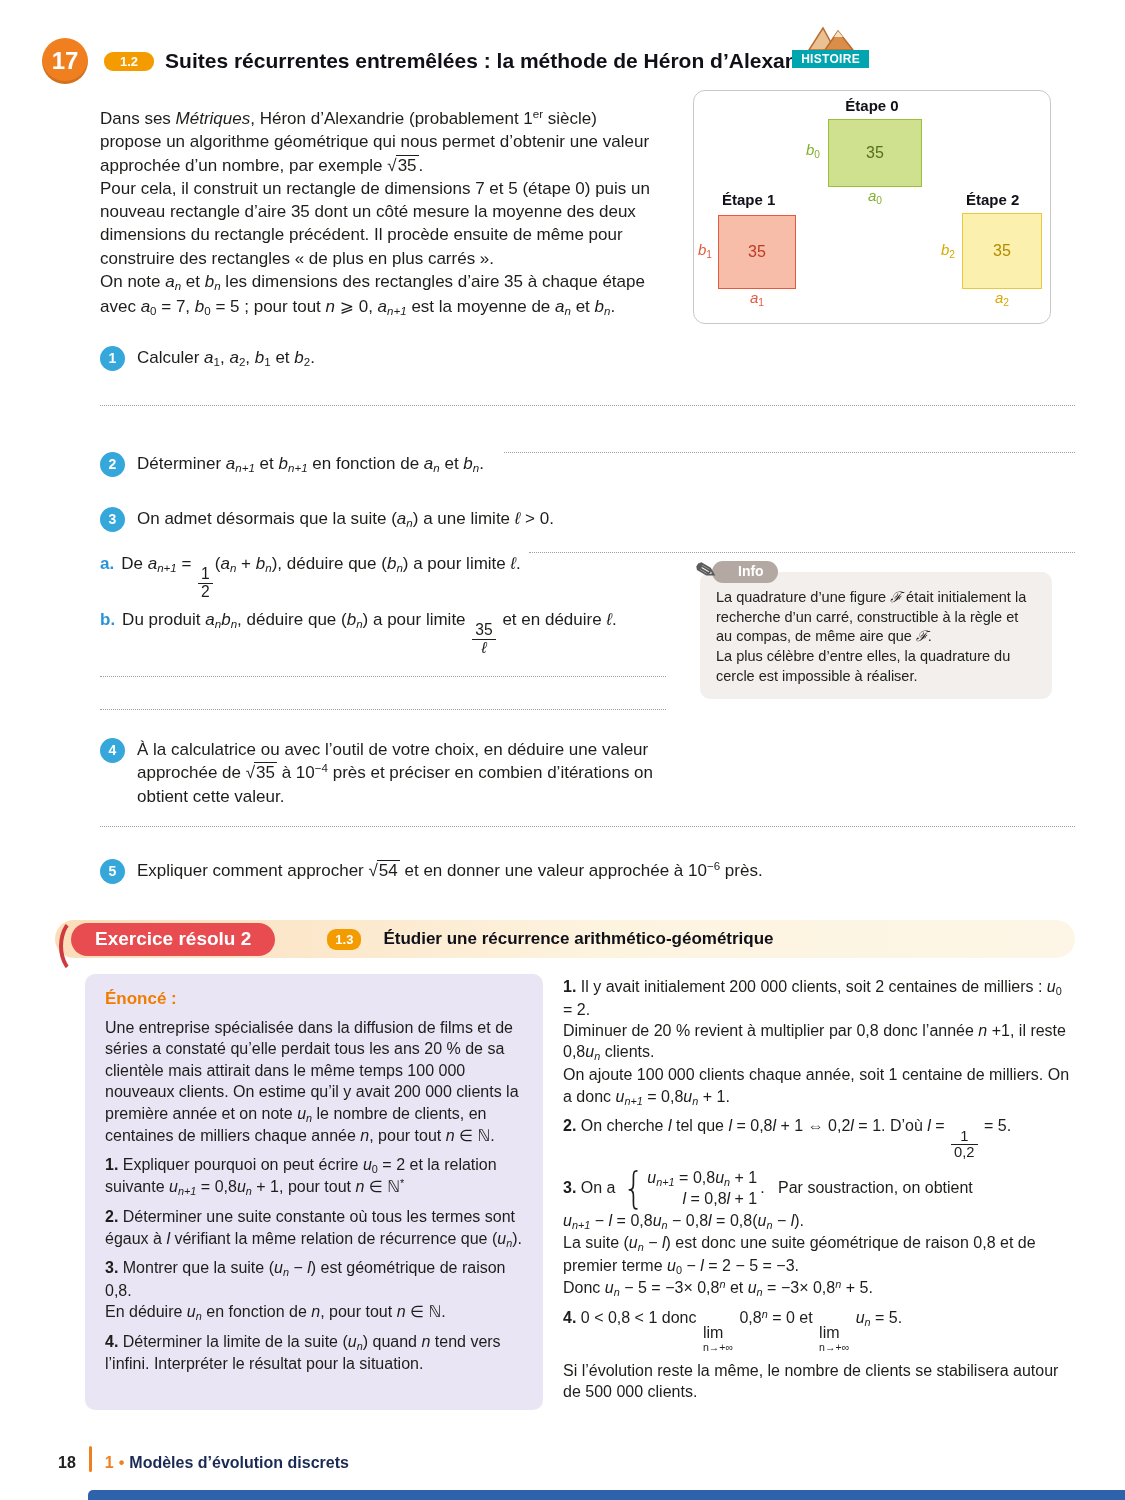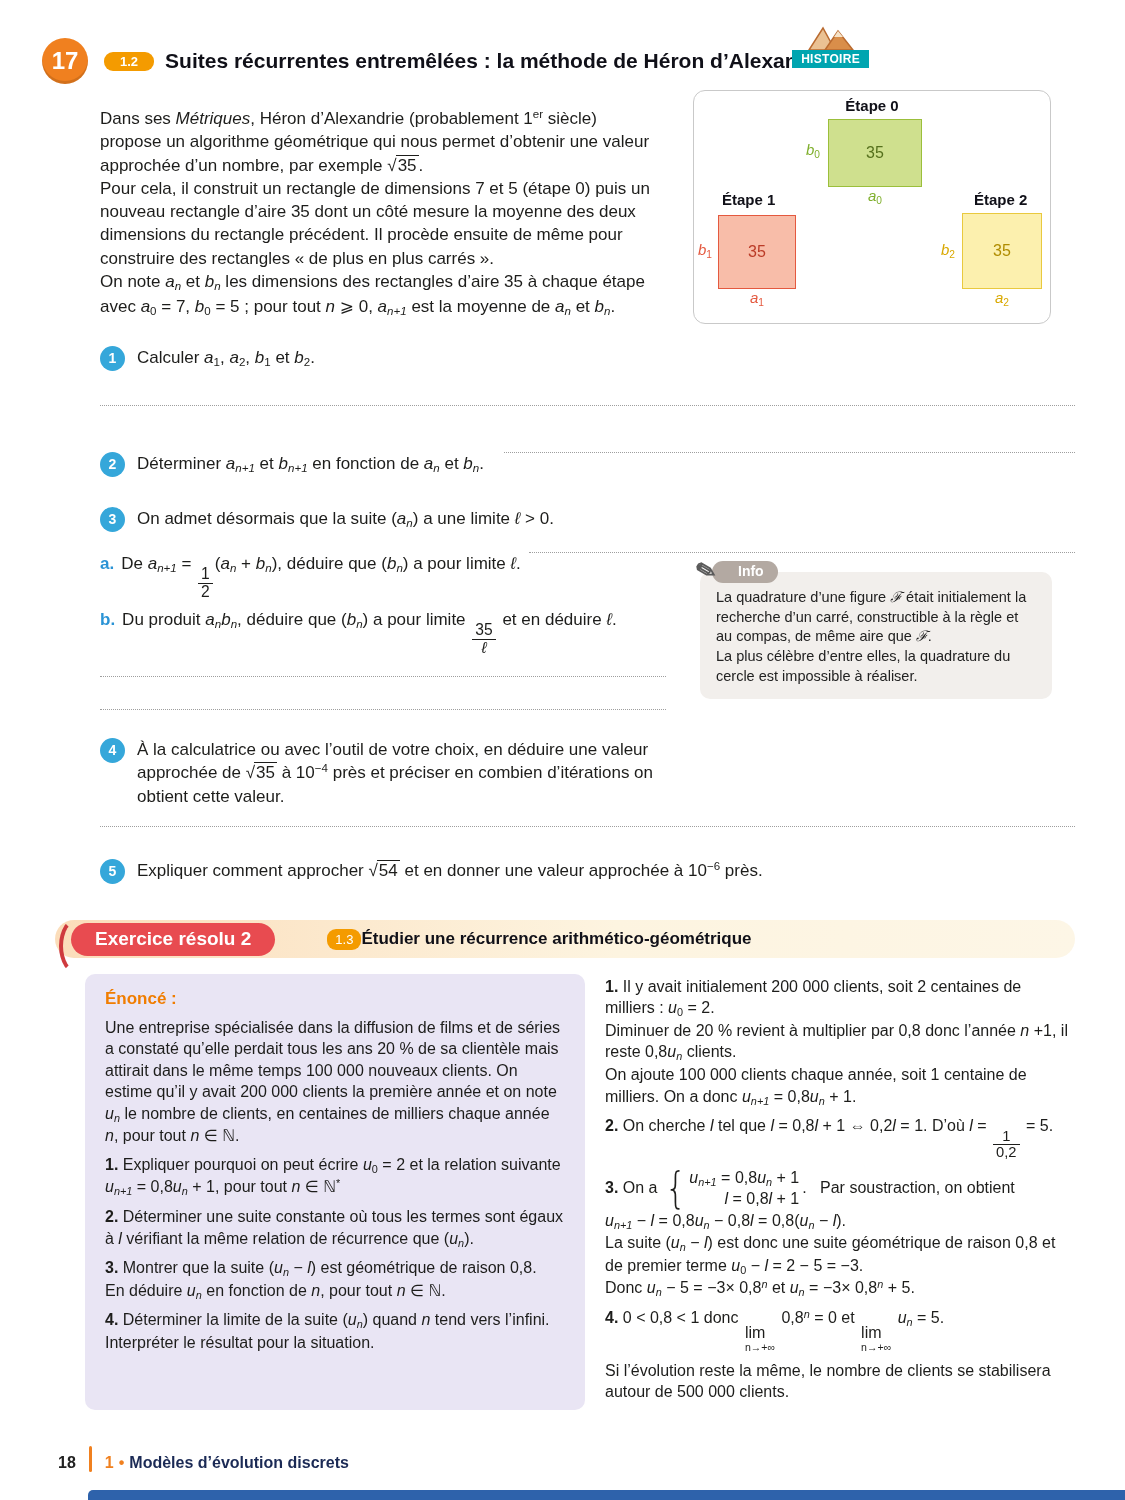--- a/index.html
+++ b/index.html
@@ -74,25 +74,25 @@
   .scr{font-family:"DejaVu Serif",serif;font-style:italic}
 
   
   .resolu{position:absolute;top:920px;left:55px;width:1020px}
   .banner{position:relative;height:38px;border-radius:19px;
           background:linear-gradient(90deg,#fbddba,#fdf4e0 55%,#fdf6e6);display:flex;align-items:center}
   .accent{position:absolute;left:-12px;top:-6px;width:30px;height:50px;border:4px solid transparent;
           border-left-color:#cf3a3e;border-radius:50%}
   .banner-badge{position:relative;margin-left:16px;background:#e84b50;color:#fff;font-weight:bold;
                 font-size:19px;padding:5px 24px 6px;border-radius:19px}
-  .banner-tag{background:#f49b00;color:#fff;font-weight:normal;font-size:13px;border-radius:9px;
+  .banner-tag{background:#f49b00;color:#fff;font-weight:bold;font-size:13px;border-radius:9px;
               padding:3px 8px;margin-left:52px}
-  .banner-title{font-weight:bold;font-size:17px;margin-left:0;color:#101018}
+  .banner-title{font-weight:bold;font-size:17px;margin-left:22px;color:#101018}
   .cols{display:flex;gap:20px;margin-top:16px;padding-left:30px}
-  .enonce{width:500px;box-sizing:border-box;background:#e9e5f4;border-radius:10px;padding:14px 20px 26px;
+  .enonce{width:458px;box-sizing:border-box;background:#e9e5f4;border-radius:10px;padding:14px 20px 26px;
           font-size:16px;line-height:1.34;flex:none}
   .solution{flex:1;font-size:16px;line-height:1.34;padding-top:2px}
   .h-enonce{color:#f07d00;font-weight:bold;font-size:17px;margin:0 0 6px}
   .h-solution{color:#3fae49;font-weight:bold;font-size:17px;margin:0 0 6px}
   .para{margin:0 0 7px}
 
   
   .footer{position:absolute;left:58px;top:1446px;display:flex;align-items:flex-end;font-size:16px}
   .page-num{font-weight:bold;color:#222}
   .footer-bar{width:3px;height:26px;background:#f0801f;border-radius:2px;margin:0 13px}
@@ -128,21 +128,21 @@
       <div class="step-label" style="left:0;right:0;text-align:center;top:6px">Étape 0</div>
       <div class="rect rect-green">35</div>
       <span class="dim dim-green" style="left:112px;top:50px"><span class="i">b</span><span class="sub">0</span></span>
       <span class="dim dim-green" style="left:174px;top:96px"><span class="i">a</span><span class="sub">0</span></span>
 
       <div class="step-label" style="left:28px;top:100px">Étape 1</div>
       <div class="rect rect-red">35</div>
       <span class="dim dim-red" style="left:4px;top:150px"><span class="i">b</span><span class="sub">1</span></span>
       <span class="dim dim-red" style="left:56px;top:198px"><span class="i">a</span><span class="sub">1</span></span>
 
-      <div class="step-label" style="left:280px;top:100px">Étape 2</div>
+      <div class="step-label" style="left:272px;top:100px">Étape 2</div>
       <div class="rect rect-yellow">35</div>
       <span class="dim dim-yellow" style="left:247px;top:150px"><span class="i">b</span><span class="sub">2</span></span>
       <span class="dim dim-yellow" style="left:301px;top:198px"><span class="i">a</span><span class="sub">2</span></span>
     </div>
   </div>
 
   <div class="questions">
 
     <div class="q" style="margin-top:14px">
       <span class="q-num">1</span>

